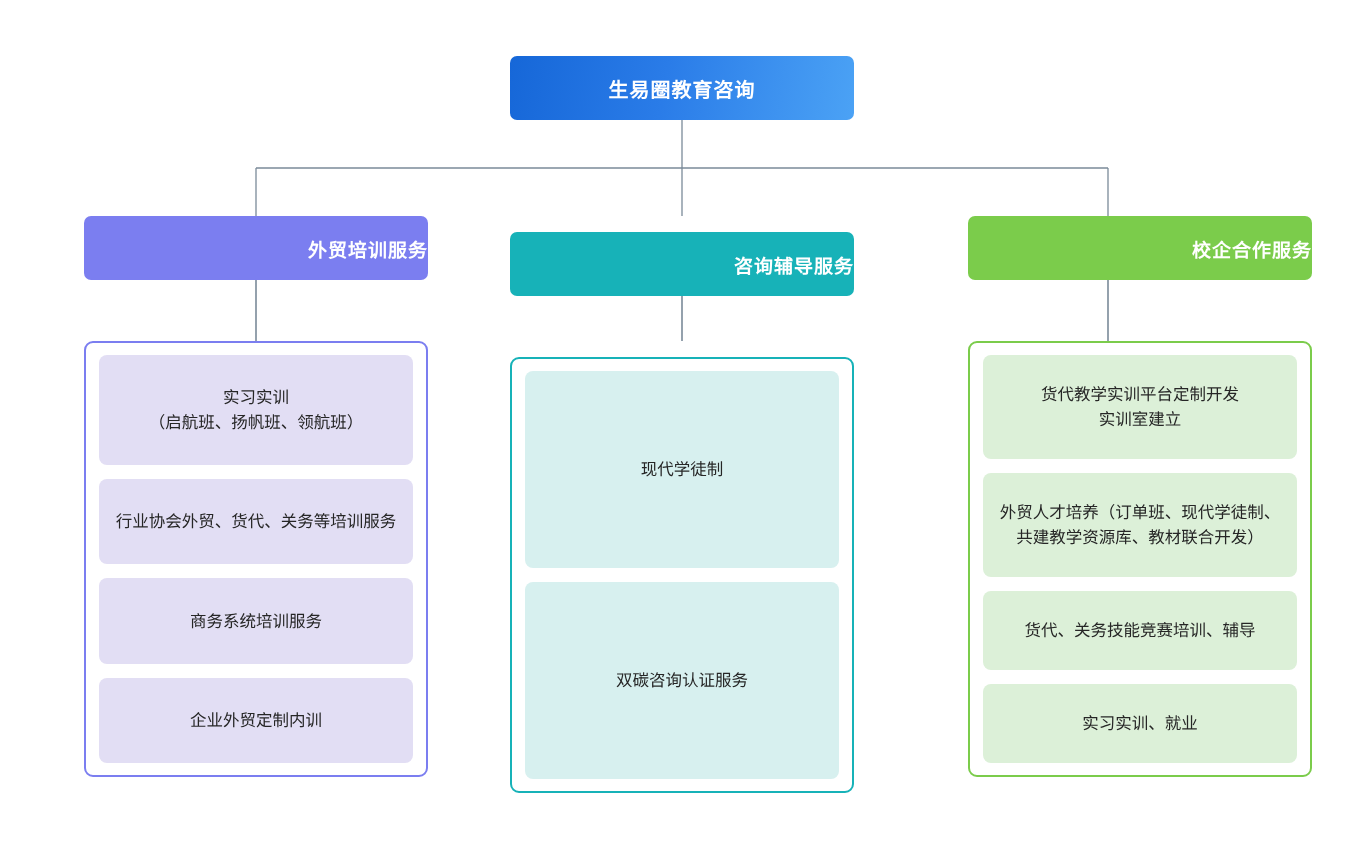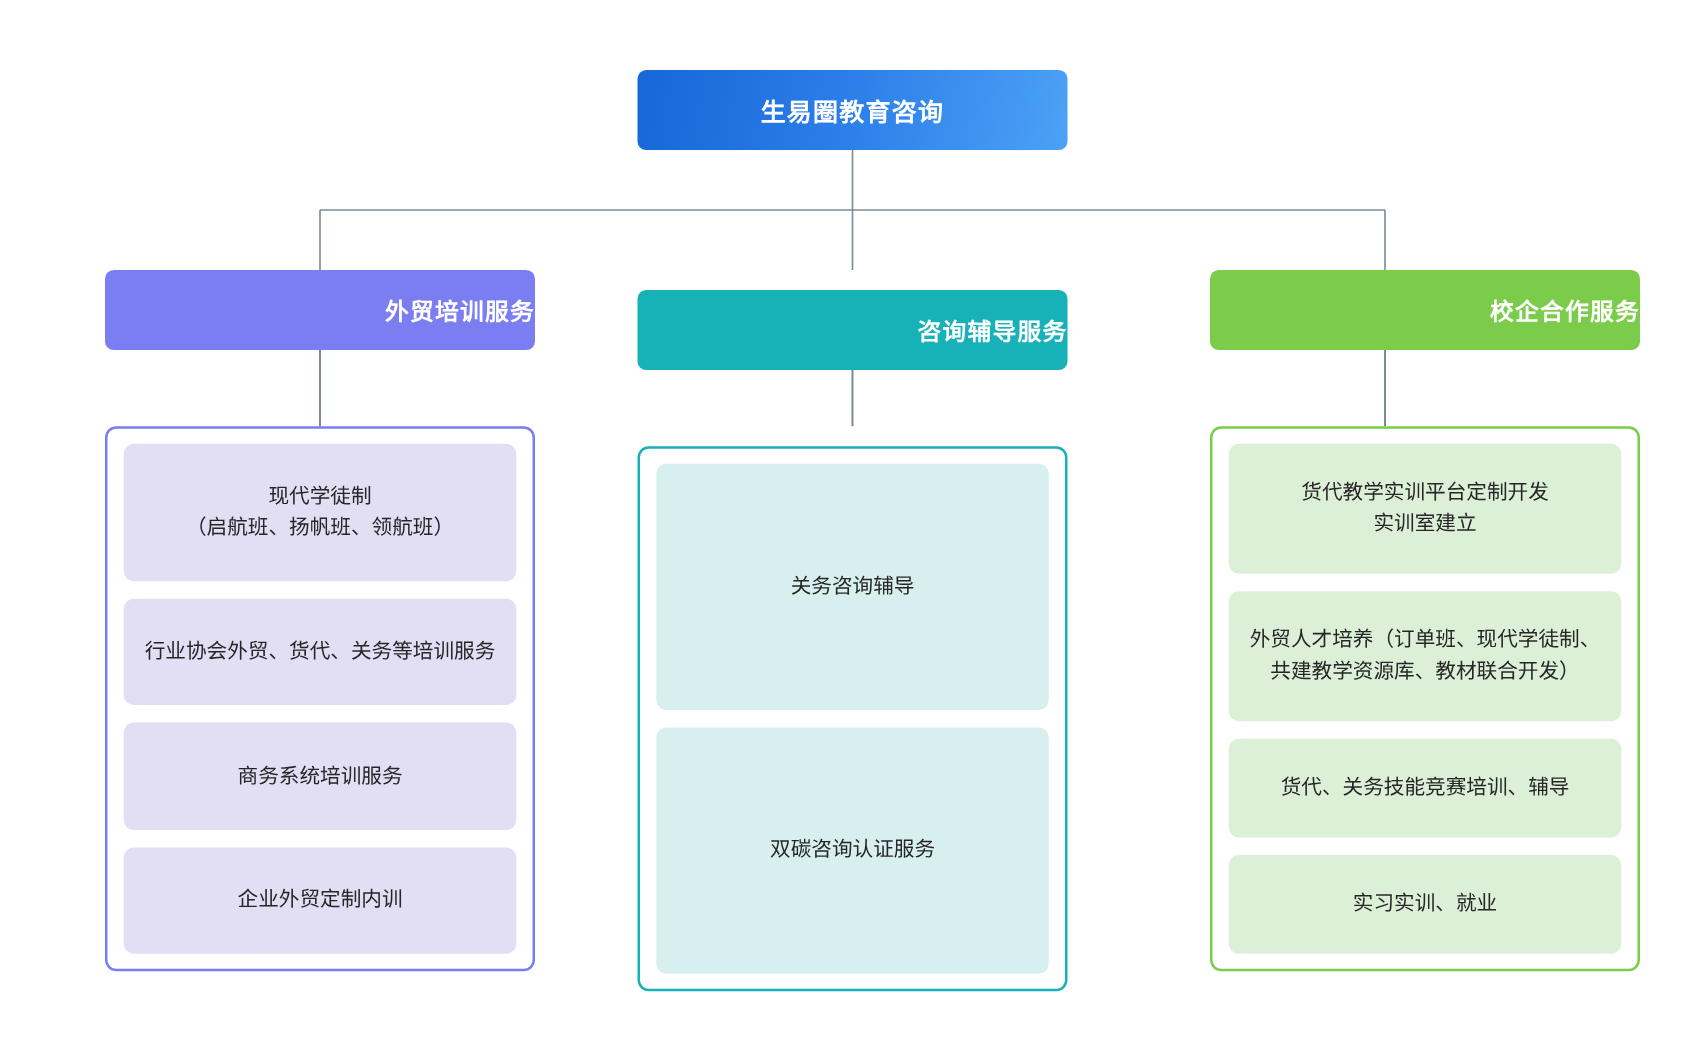--- a/index.html
+++ b/index.html
@@ -153,21 +153,21 @@
     <span>生易圈教育咨询</span>
   </div>
 
   <div class="column col-0">
     <div class="category-header">
       <span>外贸培训服务</span>
     </div>
     <div class="group-box">
       <div class="leaf-list">
         <div class="leaf-card">
-          <span class="leaf-text">现代学徒制
+          <span class="leaf-text">实习实训
 （启航班、扬帆班、领航班）</span>
         </div>
         <div class="leaf-card">
           <span class="leaf-text">行业协会外贸、货代、关务等培训服务</span>
         </div>
         <div class="leaf-card">
           <span class="leaf-text">商务系统培训服务</span>
         </div>
         <div class="leaf-card">
           <span class="leaf-text">企业外贸定制内训</span>
@@ -176,21 +176,21 @@
     </div>
   </div>
 
   <div class="column col-1">
     <div class="category-header">
       <span>咨询辅导服务</span>
     </div>
     <div class="group-box">
       <div class="leaf-list">
         <div class="leaf-card">
-          <span class="leaf-text">关务咨询辅导</span>
+          <span class="leaf-text">现代学徒制</span>
         </div>
         <div class="leaf-card">
           <span class="leaf-text">双碳咨询认证服务</span>
         </div>
       </div>
     </div>
   </div>
 
   <div class="column col-2">
     <div class="category-header">

